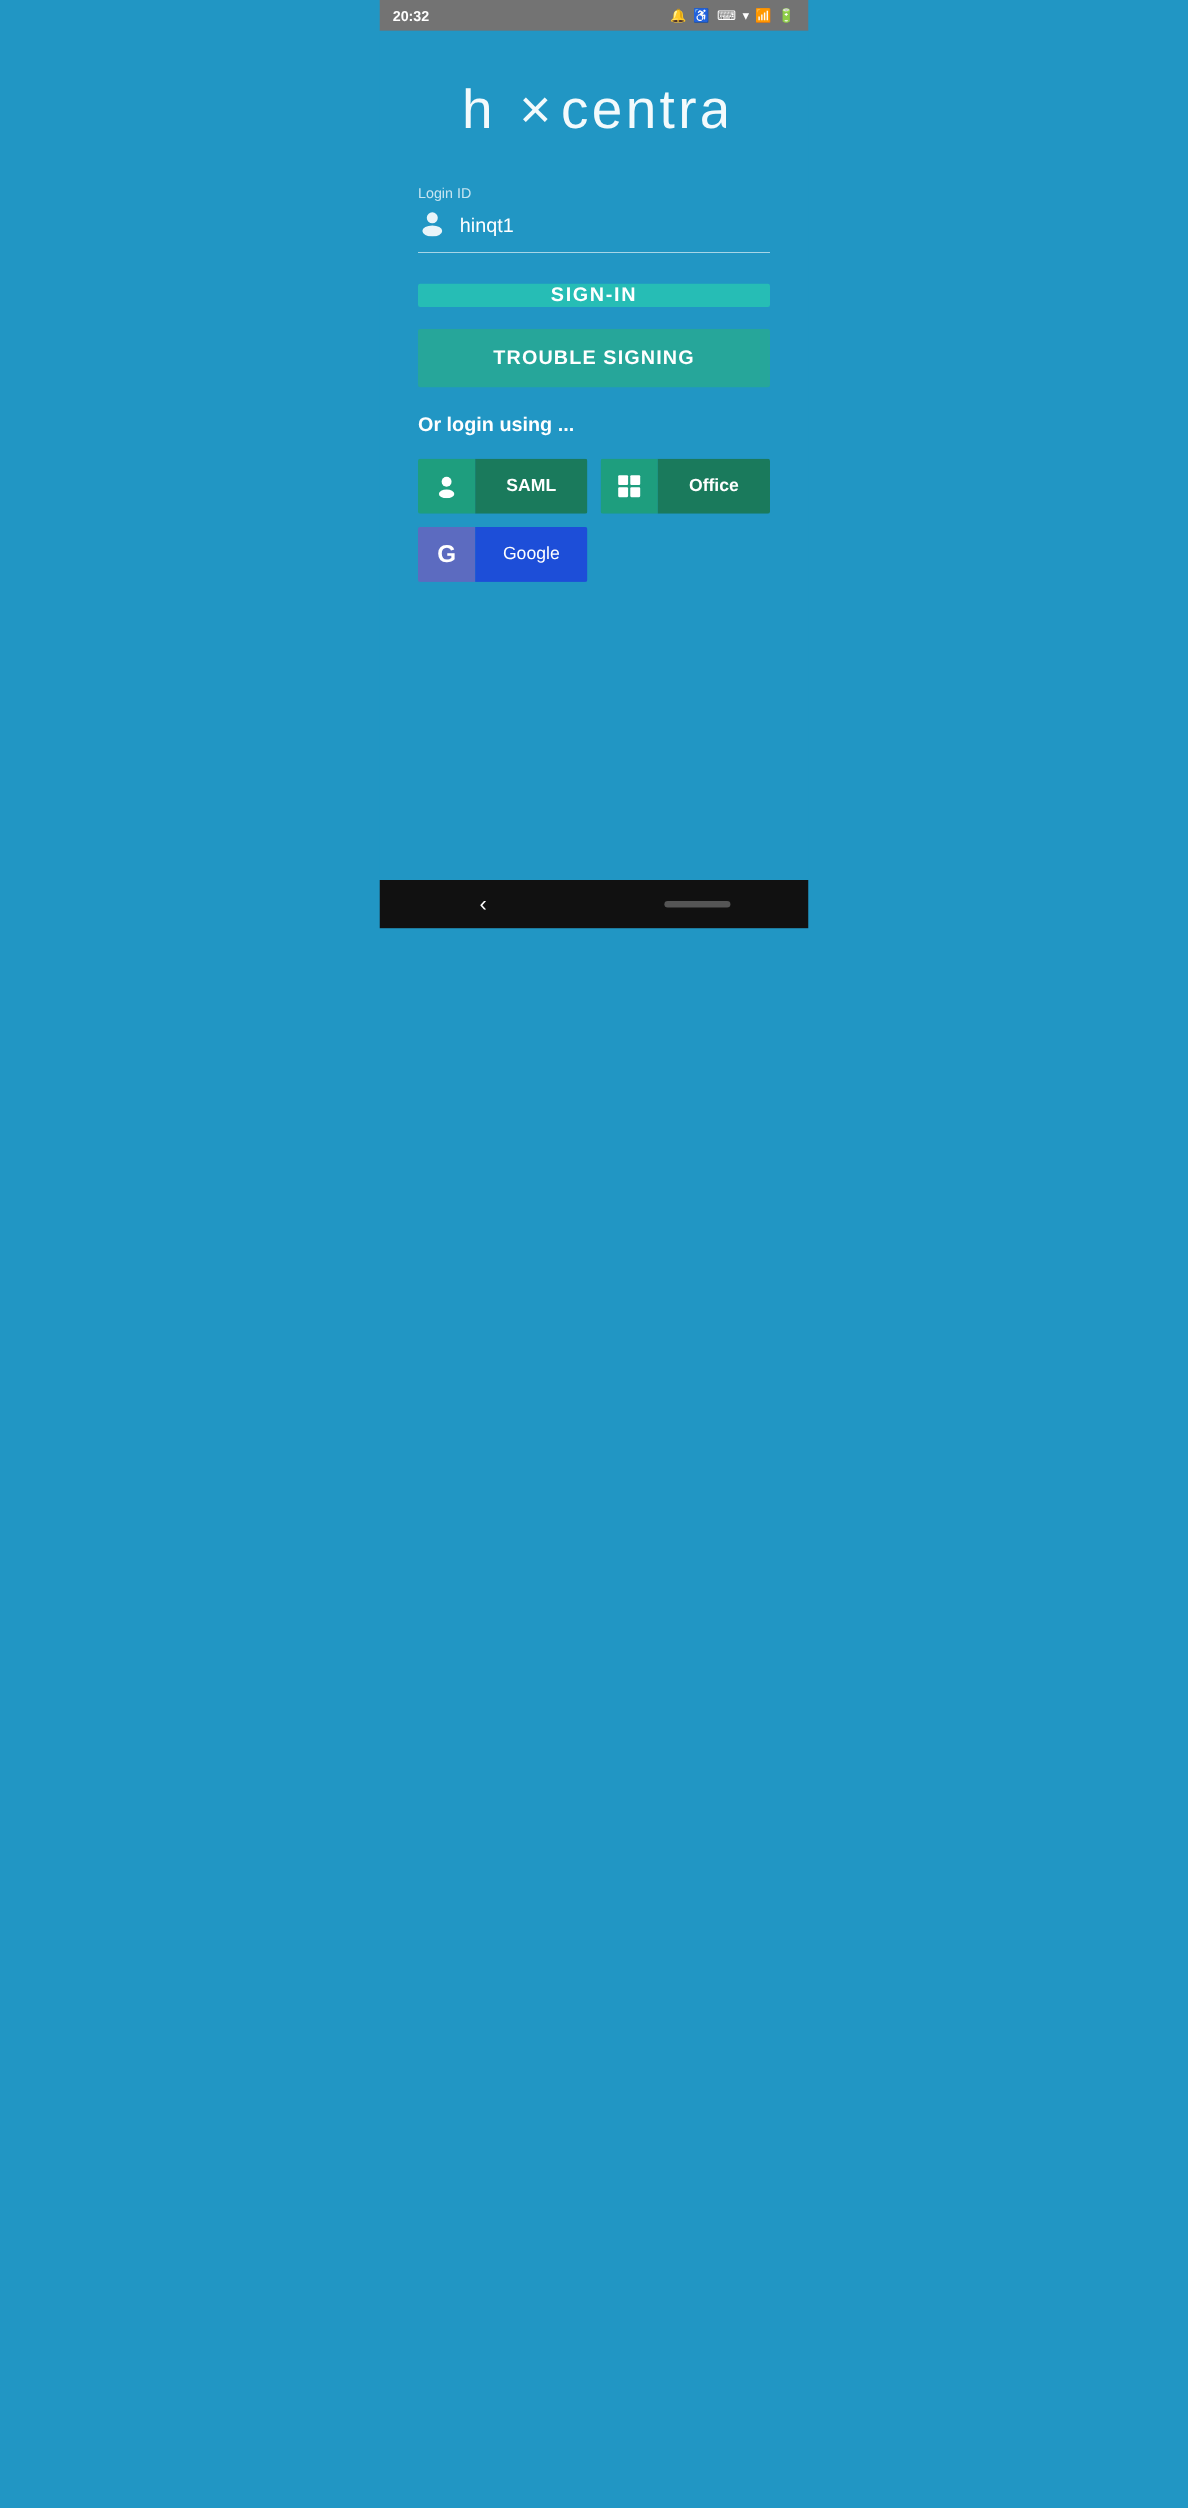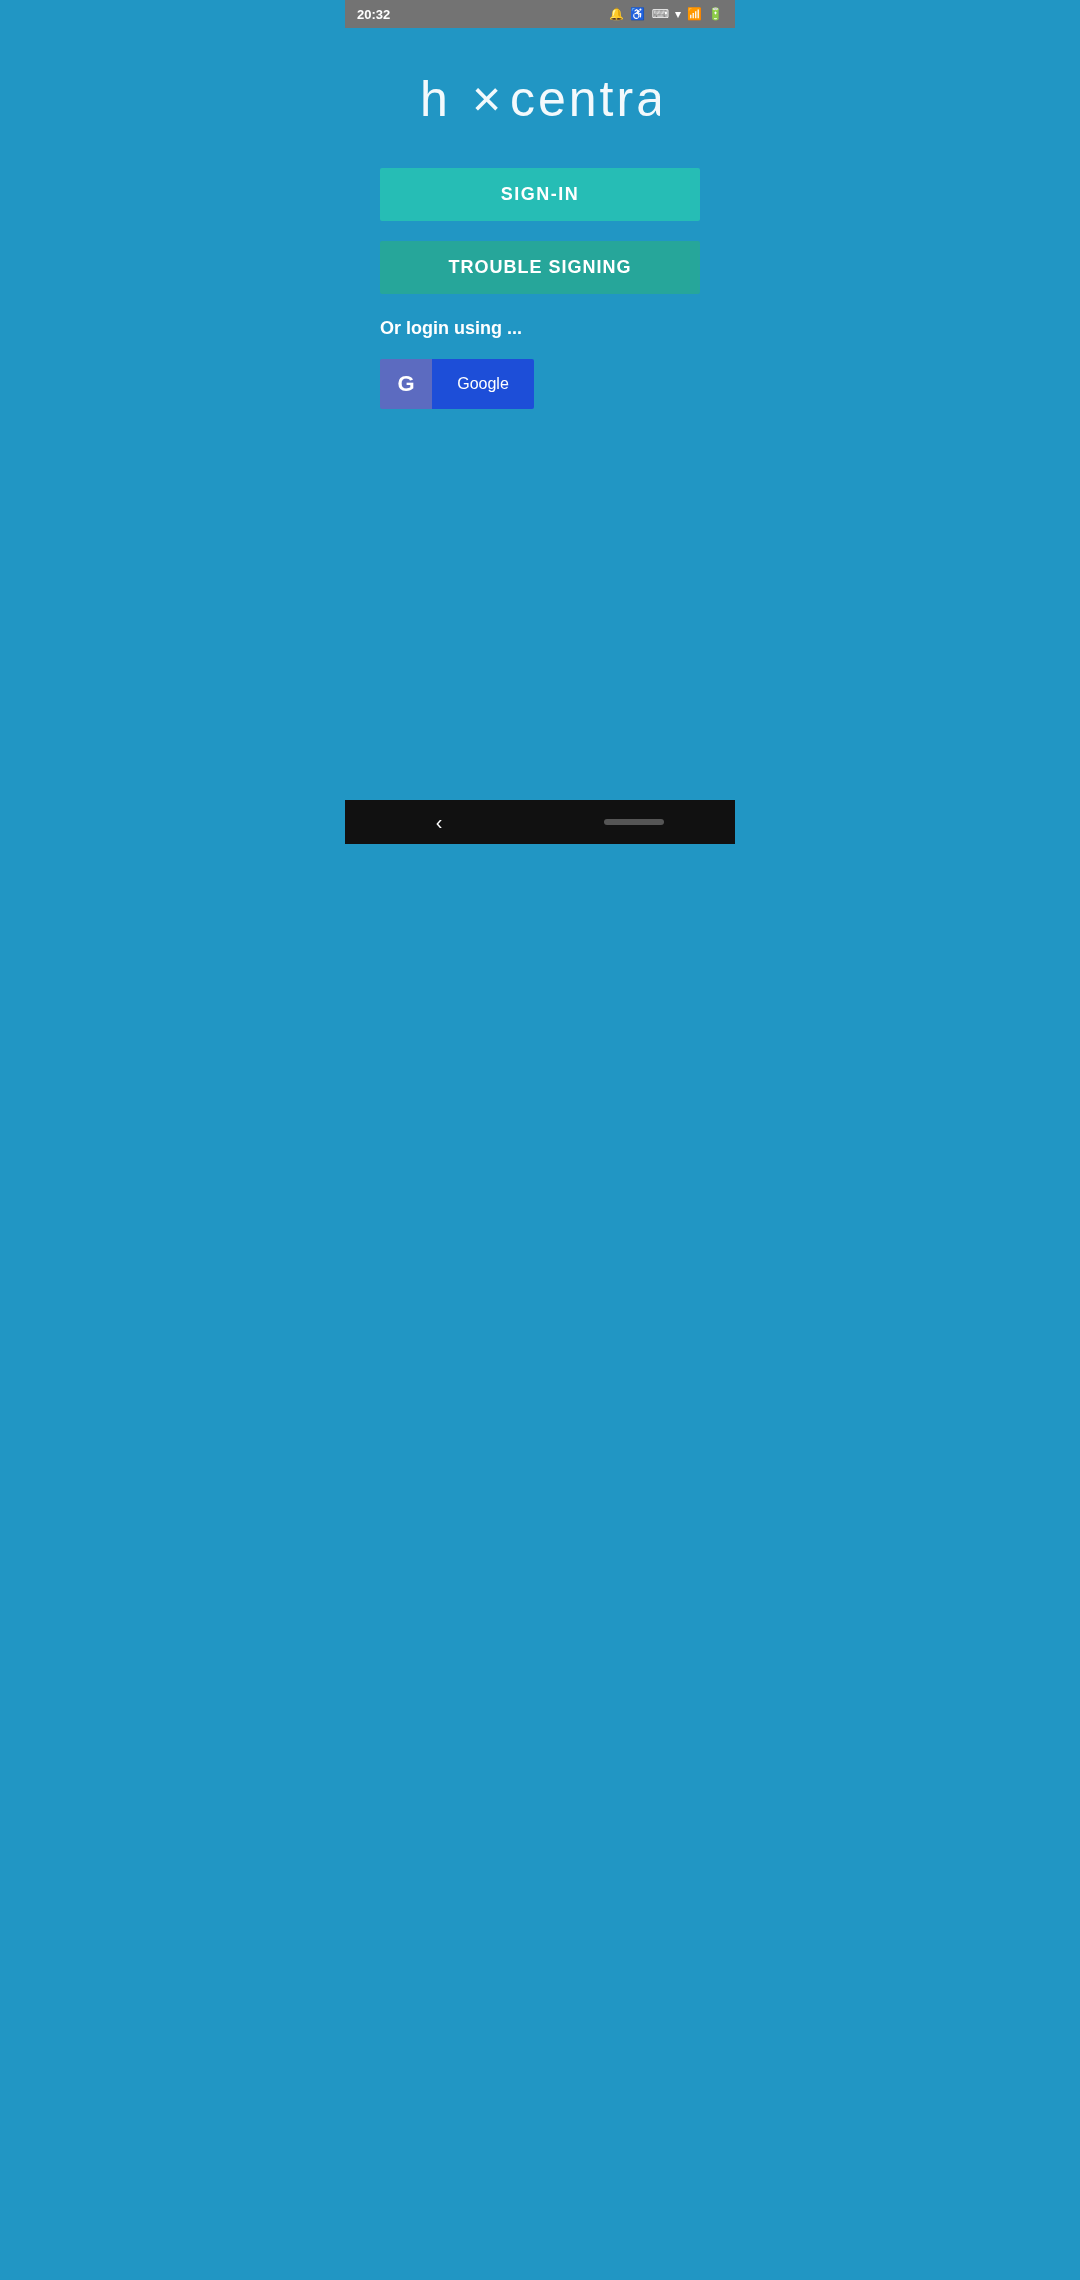--- a/index.html
+++ b/index.html
@@ -110,21 +110,20 @@
     }
 
     .field-input:-webkit-autofill {
       -webkit-box-shadow: 0 0 0 100px #2196C4 inset;
       -webkit-text-fill-color: white;
     }
 
     
     .btn-signin {
       width: 100%;
-      padding: 16px;
       background: #26BDB5;
       border: none;
       color: white;
       font-size: 18px;
       font-weight: 700;
       letter-spacing: 1.5px;
       cursor: pointer;
       margin-bottom: 20px;
       border-radius: 2px;
     }
@@ -325,35 +324,72 @@
 
         <text x="52" y="48" font-family="'Segoe UI', Arial, sans-serif" font-size="50" font-weight="300" fill="white" opacity="0.95">×</text>
         <text x="90" y="48" font-family="'Segoe UI', Arial, sans-serif" font-size="50" font-weight="300" fill="white" opacity="0.95" letter-spacing="3">central</text>
       </svg>
     </div>
   </div>
 
   <div class="form-section">
 
     
+    <div class="field-group">
+      <label class="field-label">Login ID</label>
+      <div class="field-row">
+        <span class="field-icon">
+          <svg width="26" height="26" viewBox="0 0 26 26" fill="white">
+            <circle cx="13" cy="9" r="5"></circle>
+            <ellipse cx="13" cy="21" rx="9" ry="5"></ellipse>
+          </svg>
+        </span>
+        <input type="text" class="field-input" value="hinqt1" style="">
+      </div>
+    </div>
 
     
 
     
     <button class="btn-signin">SIGN-IN</button>
 
     
     <button class="btn-trouble">TROUBLE SIGNING</button>
 
     
     <p class="or-login">Or login using ...</p>
 
   </div>
 
   <div class="social-grid">
+    <div class="social-row">
+
+      <button class="social-btn">
+        <div class="social-btn-icon saml-icon">
+          <svg width="22" height="22" viewBox="0 0 22 22" fill="white">
+            <circle cx="11" cy="7" r="4.5"></circle>
+            <ellipse cx="11" cy="18" rx="7" ry="4"></ellipse>
+          </svg>
+        </div>
+        <div class="social-btn-label">SAML</div>
+      </button>
+
+      <button class="social-btn">
+        <div class="social-btn-icon office-icon">
+          <div class="windows-icon">
+            <div class="windows-quad" style="background:white;"></div>
+            <div class="windows-quad" style="background:white;"></div>
+            <div class="windows-quad" style="background:white;"></div>
+            <div class="windows-quad" style="background:white;"></div>
+          </div>
+        </div>
+        <div class="social-btn-label">Office</div>
+      </button>
+
+    </div>
 
     <div class="social-row">
 
       <button class="google-btn">
         <div class="google-icon-box">
           <span class="google-g">G</span>
         </div>
         <div class="google-label-box">Google</div>
       </button>
 

